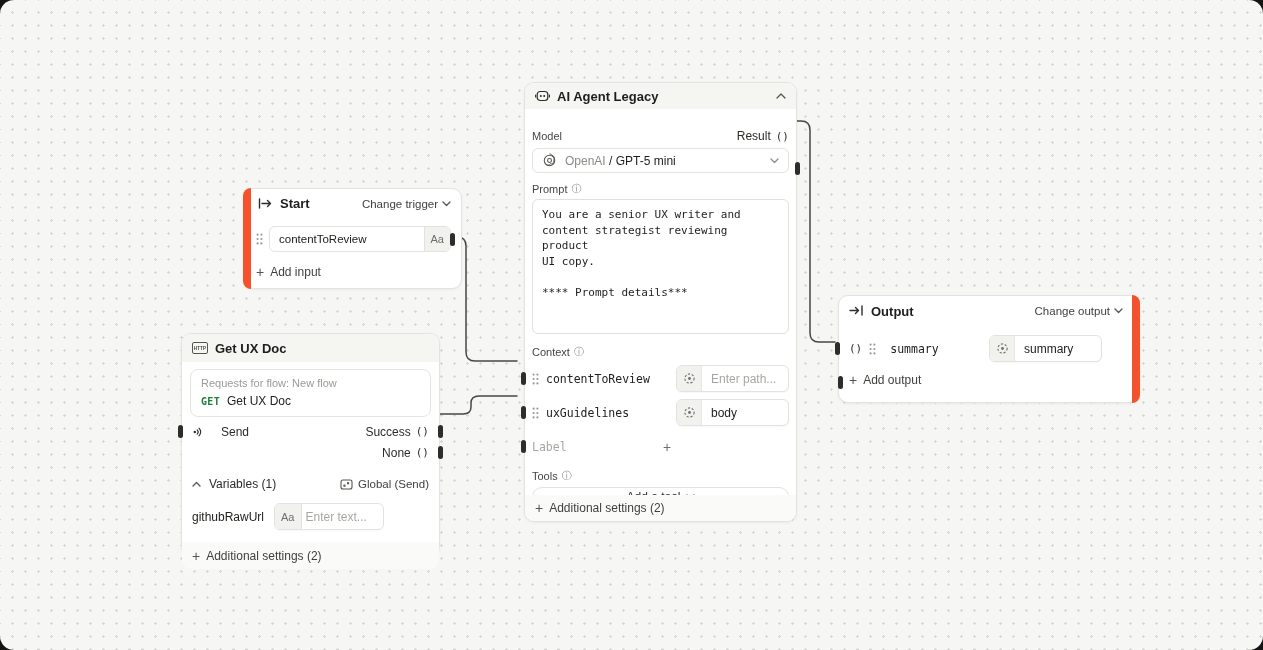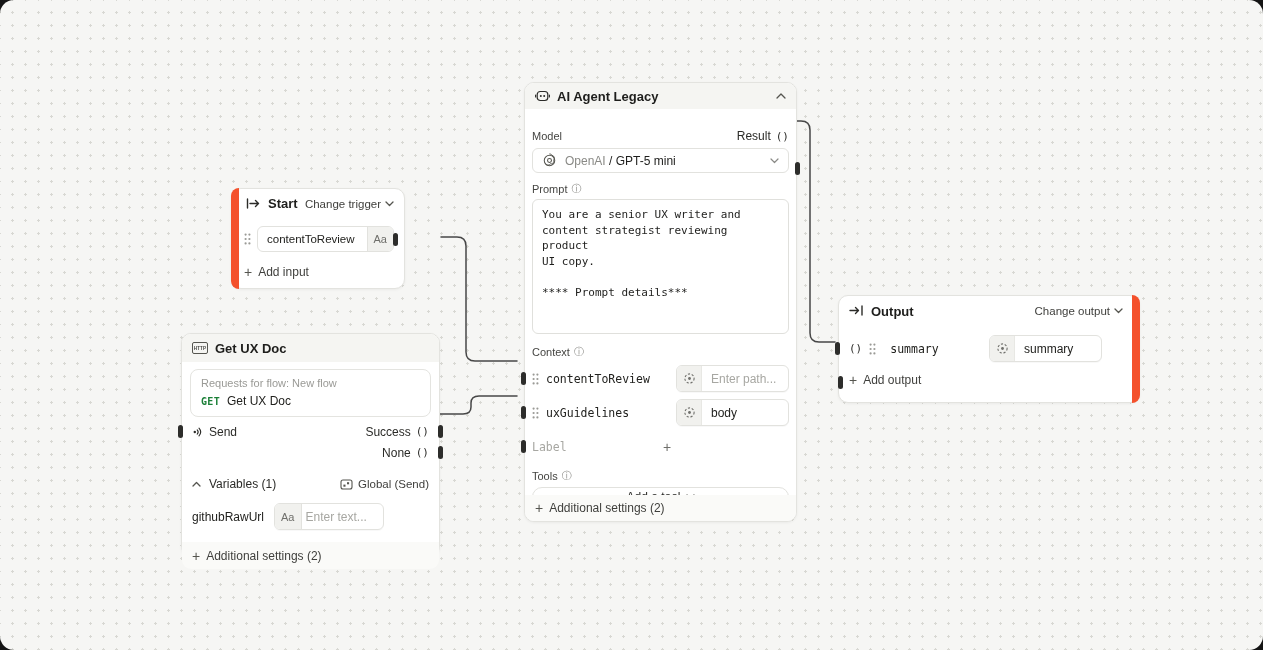--- a/index.html
+++ b/index.html
@@ -51,35 +51,35 @@
   .plus { font-size:14px; font-weight:normal; color:#55554f; line-height:1; }
 
   .sec-label { display:flex; align-items:center; gap:4px; font-size:11px; color:#454542; }
   .info { font-size:10px; color:#8a8a86; line-height:1; }
 
   .footer-row { display:flex; align-items:center; gap:6px; font-size:12px; color:#3f3f3c;
     border-top:1px solid #ececе8; border-top:1px solid #ececе8; background:#fafaf8;
     border-radius:0 0 9px 9px; padding:0 10px; cursor:pointer; }
 
   
-  #node-start { left:231px; top:188px; width:174px; height:101px; }
+  #node-start { left:243px; top:188px; width:219px; height:101px; }
   #node-start .node-header { height:29px; padding-left:14px; }
   #start-input-row { position:relative; display:flex; align-items:center; gap:6px; margin:8px 10px 0 12px; }
   #start-input-row .inputbox { flex:1; height:26px; }
 
   
   #node-http { left:181px; top:333px; width:259px; height:223px; }
   #node-http .node-header { height:28px; background:#f5f5f2; border-radius:9px 9px 0 0; }
   .req-card { margin:7px 8px 4px 8px; border:1px solid #e4e4e0; border-radius:8px; padding:7px 10px 8px; }
   .req-group { font-size:11px; color:#9a9a96; margin-bottom:5px; }
   .req-line { display:flex; align-items:center; gap:7px; }
   .req-method { font-size:10px; font-weight:bold; color:#1a7f37; letter-spacing:.3px; }
   .req-name { font-size:12px; color:#22221f; }
   .io-row { position:relative; display:flex; align-items:center; padding:0 10px; height:21px; }
-  .io-left { display:flex; align-items:center; gap:5px; font-size:12px; color:#2b2b28; }
+  .io-left { display:flex; align-items:center; gap:17px; font-size:12px; color:#2b2b28; }
   .io-right { margin-left:auto; display:flex; align-items:center; gap:5px; font-size:12px; color:#2b2b28; }
   .paren { font-size:11px; color:#2b2b28; }
   .divider { border-top:1px solid #ececе8; border-top:1px solid #ececе8; margin-top:6px; }
   .vars-header { display:flex; align-items:center; gap:8px; padding:8px 10px 6px; }
   .vars-title { font-size:12px; color:#2b2b28; }
   .vars-global { margin-left:auto; display:flex; align-items:center; gap:5px; font-size:11.5px; color:#3f3f3c; cursor:pointer; }
   .var-row { display:flex; align-items:center; gap:10px; padding:6px 10px 12px; }
   .var-name { font-size:12px; color:#22221f; }
   .var-chip { display:flex; align-items:stretch; border:1px solid #e2e2de; border-radius:6px;
     overflow:hidden; height:27px; flex:0 0 110px; box-shadow:0 1px 1px rgba(0,0,0,.03); }

